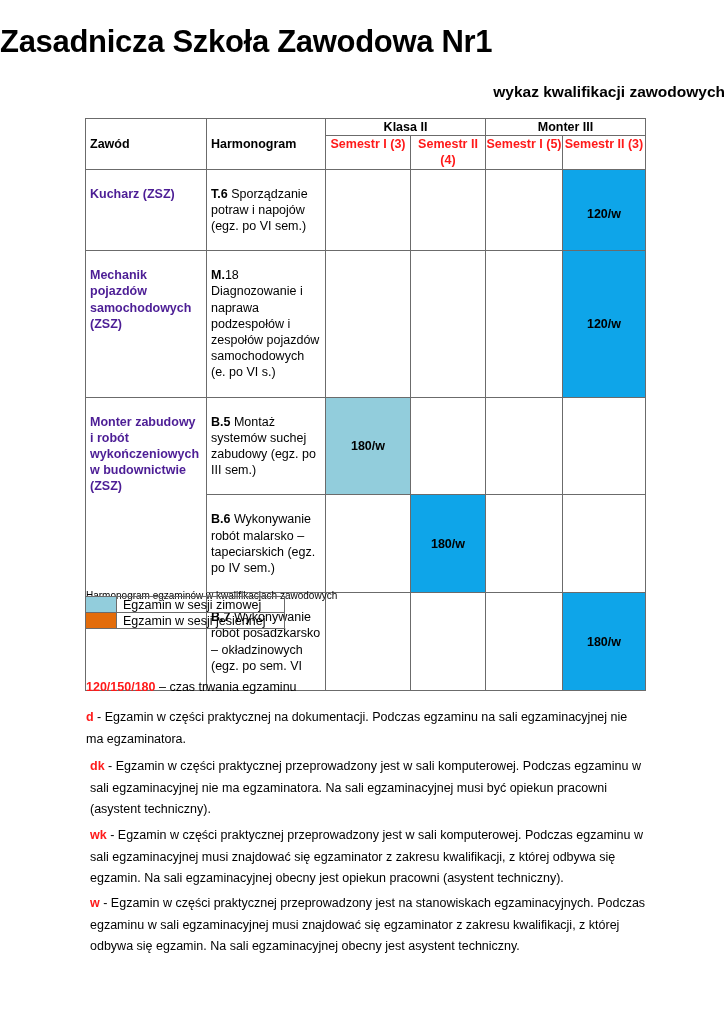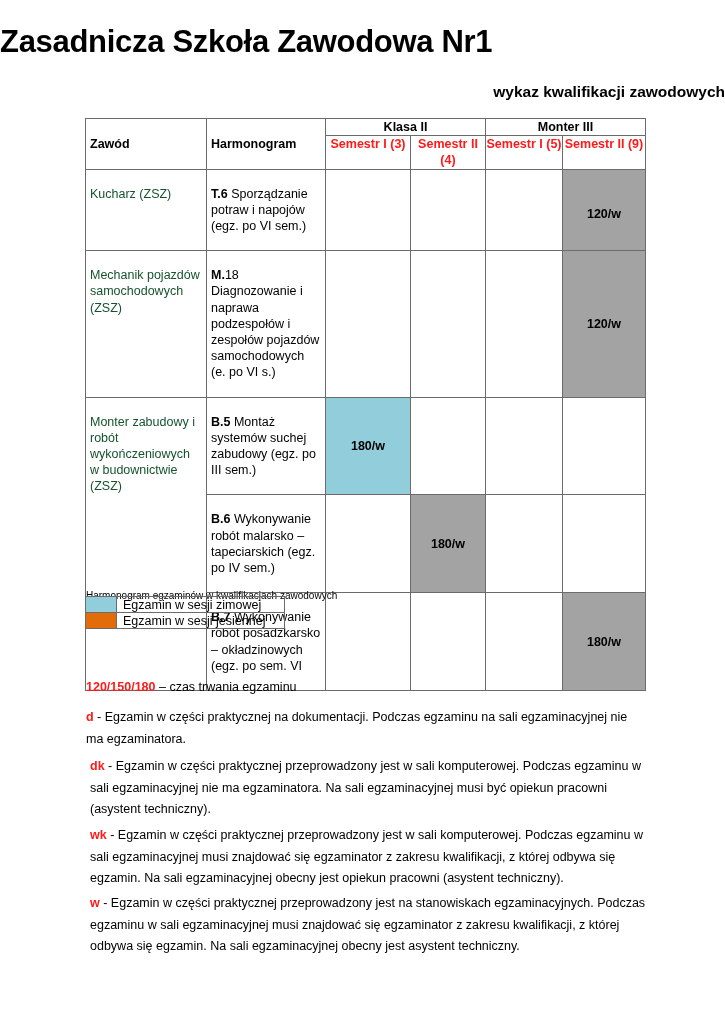--- a/index.html
+++ b/index.html
@@ -4,23 +4,23 @@
 <style>
   html, body { margin: 0; padding: 0; background: #ffffff; }
   body { width: 725px; height: 1024px; position: relative; font-family: "Liberation Sans", sans-serif; color: #000; overflow: hidden; }
   .title { position: absolute; left: 0; width: 725px; top: 24px; font-size: 31px; font-weight: bold; letter-spacing: -0.3px; }
   .subtitle { position: absolute; left: 0; width: 725px; top: 83px; text-align: right; font-size: 15.5px; font-weight: bold; }
   table.main { position: absolute; left: 85px; top: 118px; border-collapse: collapse; font-size: 12.5px; line-height: 16.2px; }
   table.main td { border: 1px solid #6b6b6b; vertical-align: top; padding: 16px 4px; }
   table.main td.hdr { font-weight: bold; vertical-align: middle; }
   table.main td.klasa { font-weight: bold; text-align: center; height: 15px; padding: 0; }
   table.main td.sem { color: #ff1a1a; font-weight: bold; text-align: center; height: 32px; padding: 0; }
-  .zawod { color: #14532d; font-weight: normal; }
+  .zawod { color: #4c1d95; font-weight: bold; }
   td.val { vertical-align: middle !important; text-align: center; font-weight: bold; padding: 0; }
-  .yellow { background: #a3a3a3; }
+  .yellow { background: #0ea5e9; }
   .blue { background: #92cddc; }
   .orange { background: #e36c0a; }
   .caption { position: absolute; left: 86px; top: 590px; font-size: 10px; }
   table.legend { position: absolute; left: 85px; top: 596px; border-collapse: collapse; font-size: 12.5px; }
   table.legend td { border: 1px solid #6b6b6b; height: 15px; padding: 0 6px; }
   table.legend td.sw { width: 30px; padding: 0; }
   .note { position: absolute; left: 86px; width: 560px; font-size: 12.5px; line-height: 21.5px; }
   .red { color: #ff1a1a; font-weight: bold; }
 </style>
 </head>
@@ -42,21 +42,21 @@
       <tr>
     <td class="hdr" rowspan="2">Zawód</td>
     <td class="hdr" rowspan="2">Harmonogram</td>
     <td class="klasa" colspan="2">Klasa II</td>
     <td class="klasa" colspan="2">Monter III</td>
   </tr>
   <tr>
     <td class="sem"><span>Semestr I (3)</span></td>
     <td class="sem"><span>Semestr II (4)</span></td>
     <td class="sem"><span>Semestr I (5)</span></td>
-    <td class="sem"><span>Semestr II (9)</span></td>
+    <td class="sem"><span>Semestr II (3)</span></td>
   </tr>
   <tr style="height:50px">
     <td class="zawod">Kucharz (ZSZ)</td>
     <td><b>T.6</b><span> Sporządzanie potraw i napojów (egz. po VI sem.)</span></td>
     <td class="val"></td>
     <td class="val"></td>
     <td class="val"></td>
     <td class="val yellow" style="vertical-align:bottom;padding-bottom:8px">120/w</td>
   </tr>
   <tr style="height:131px">

